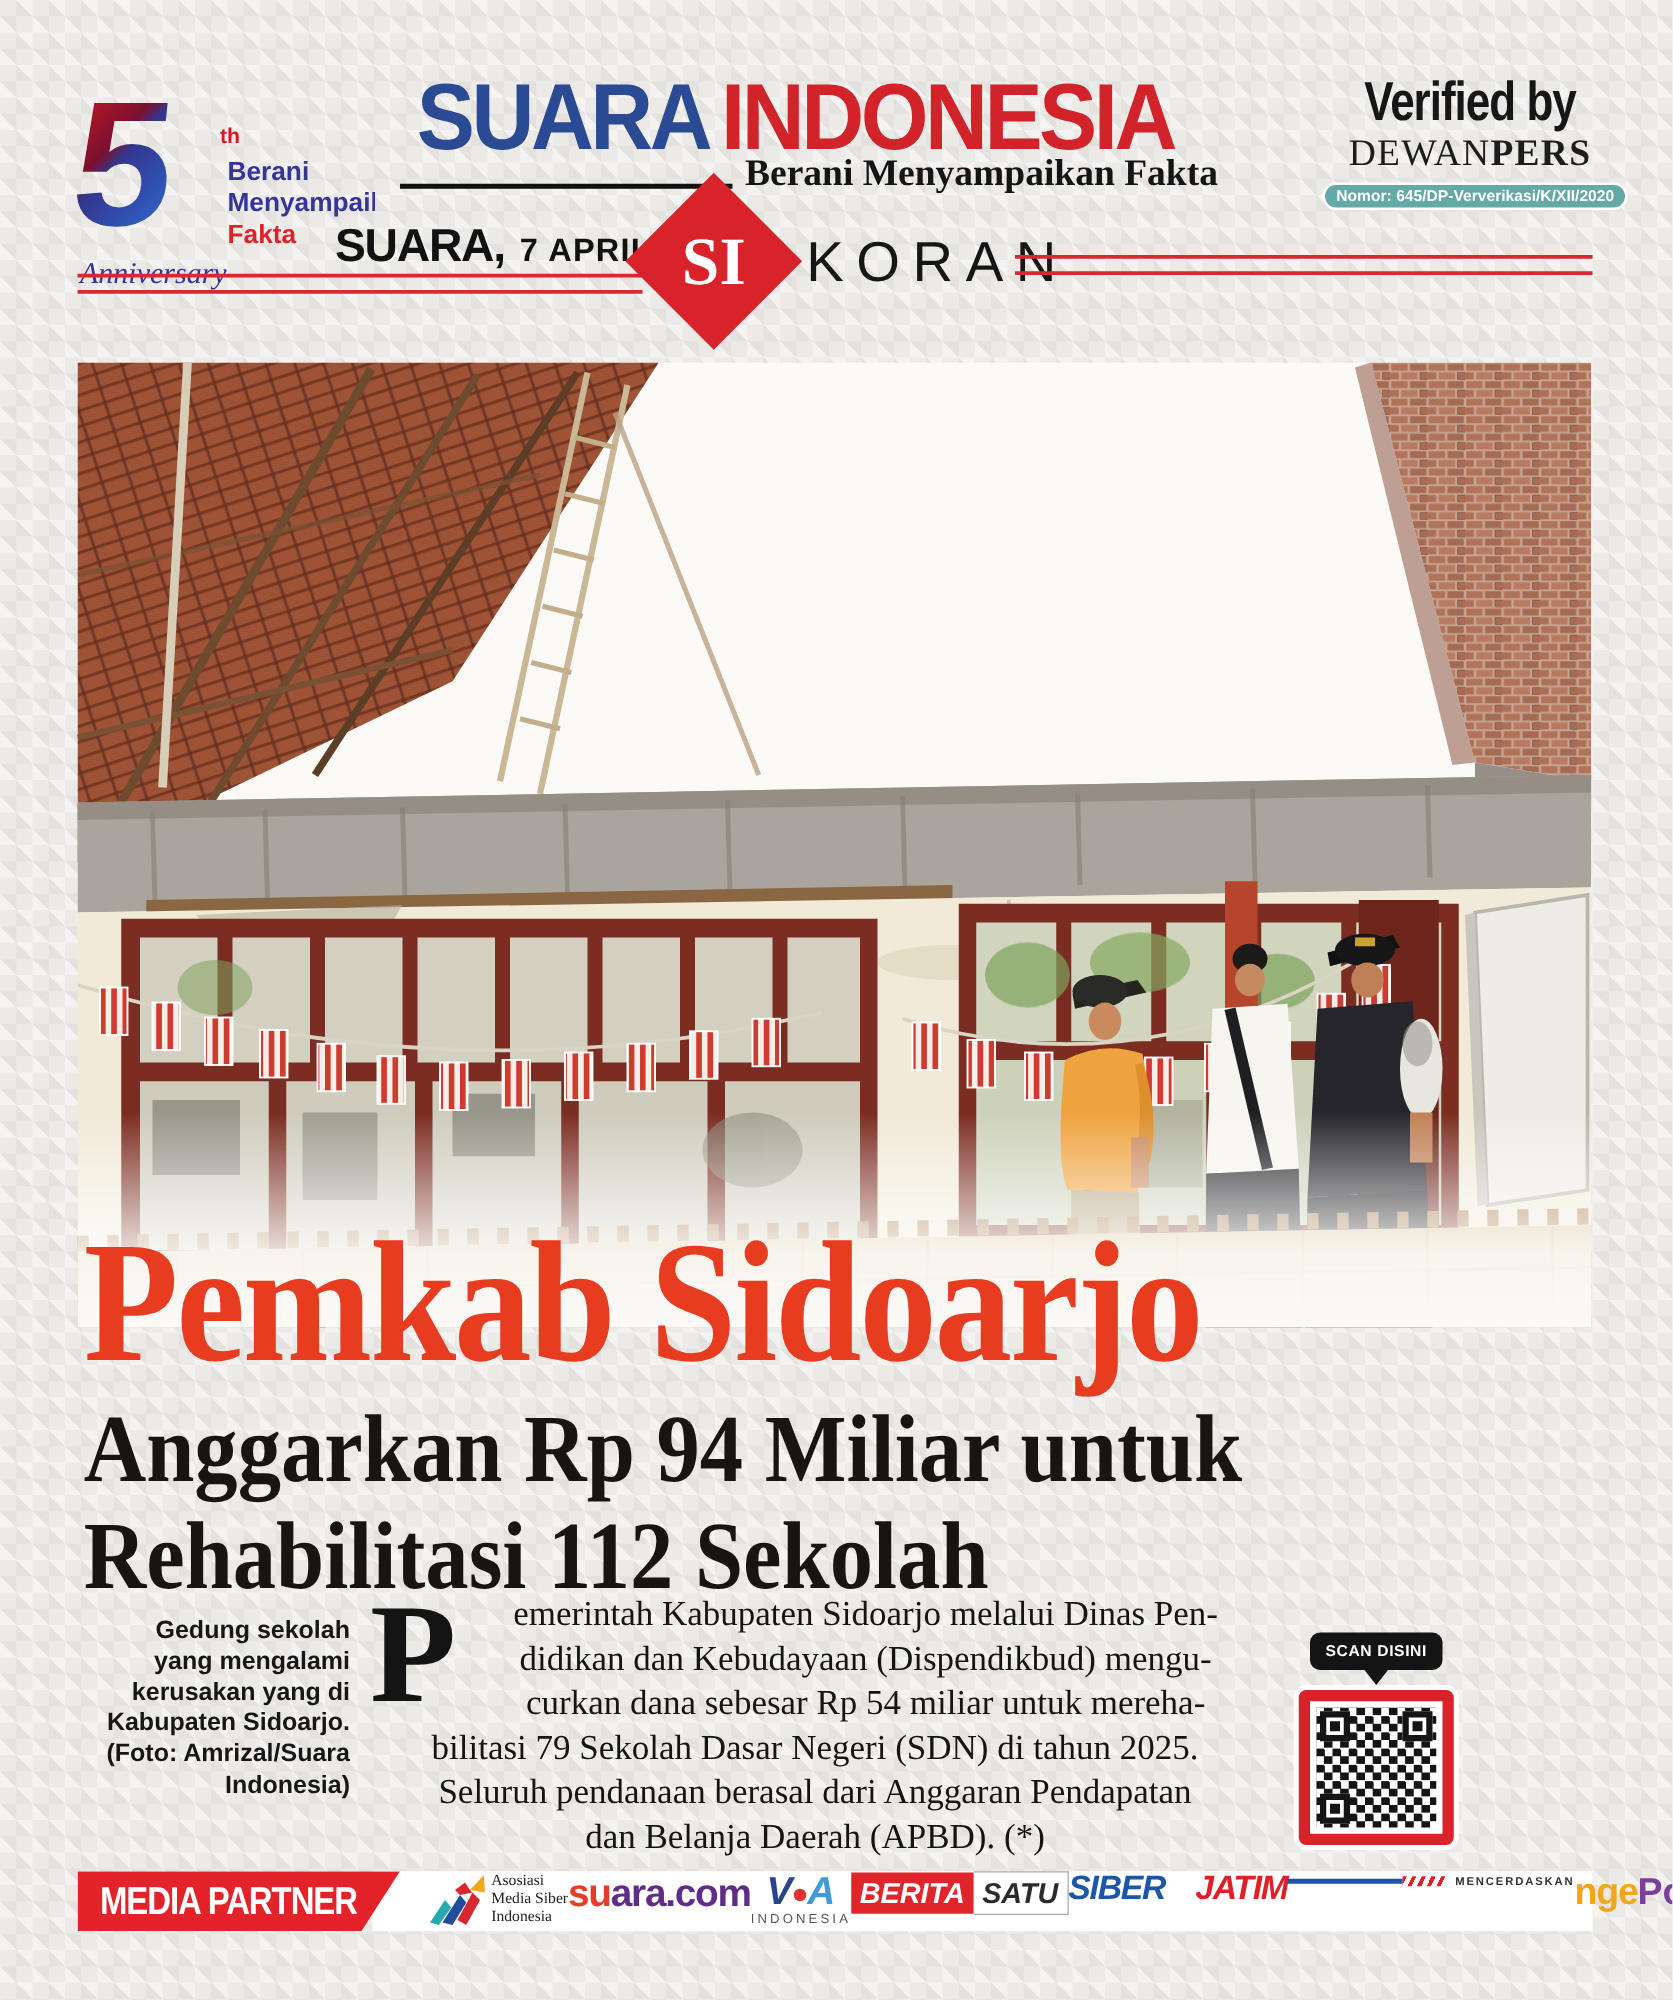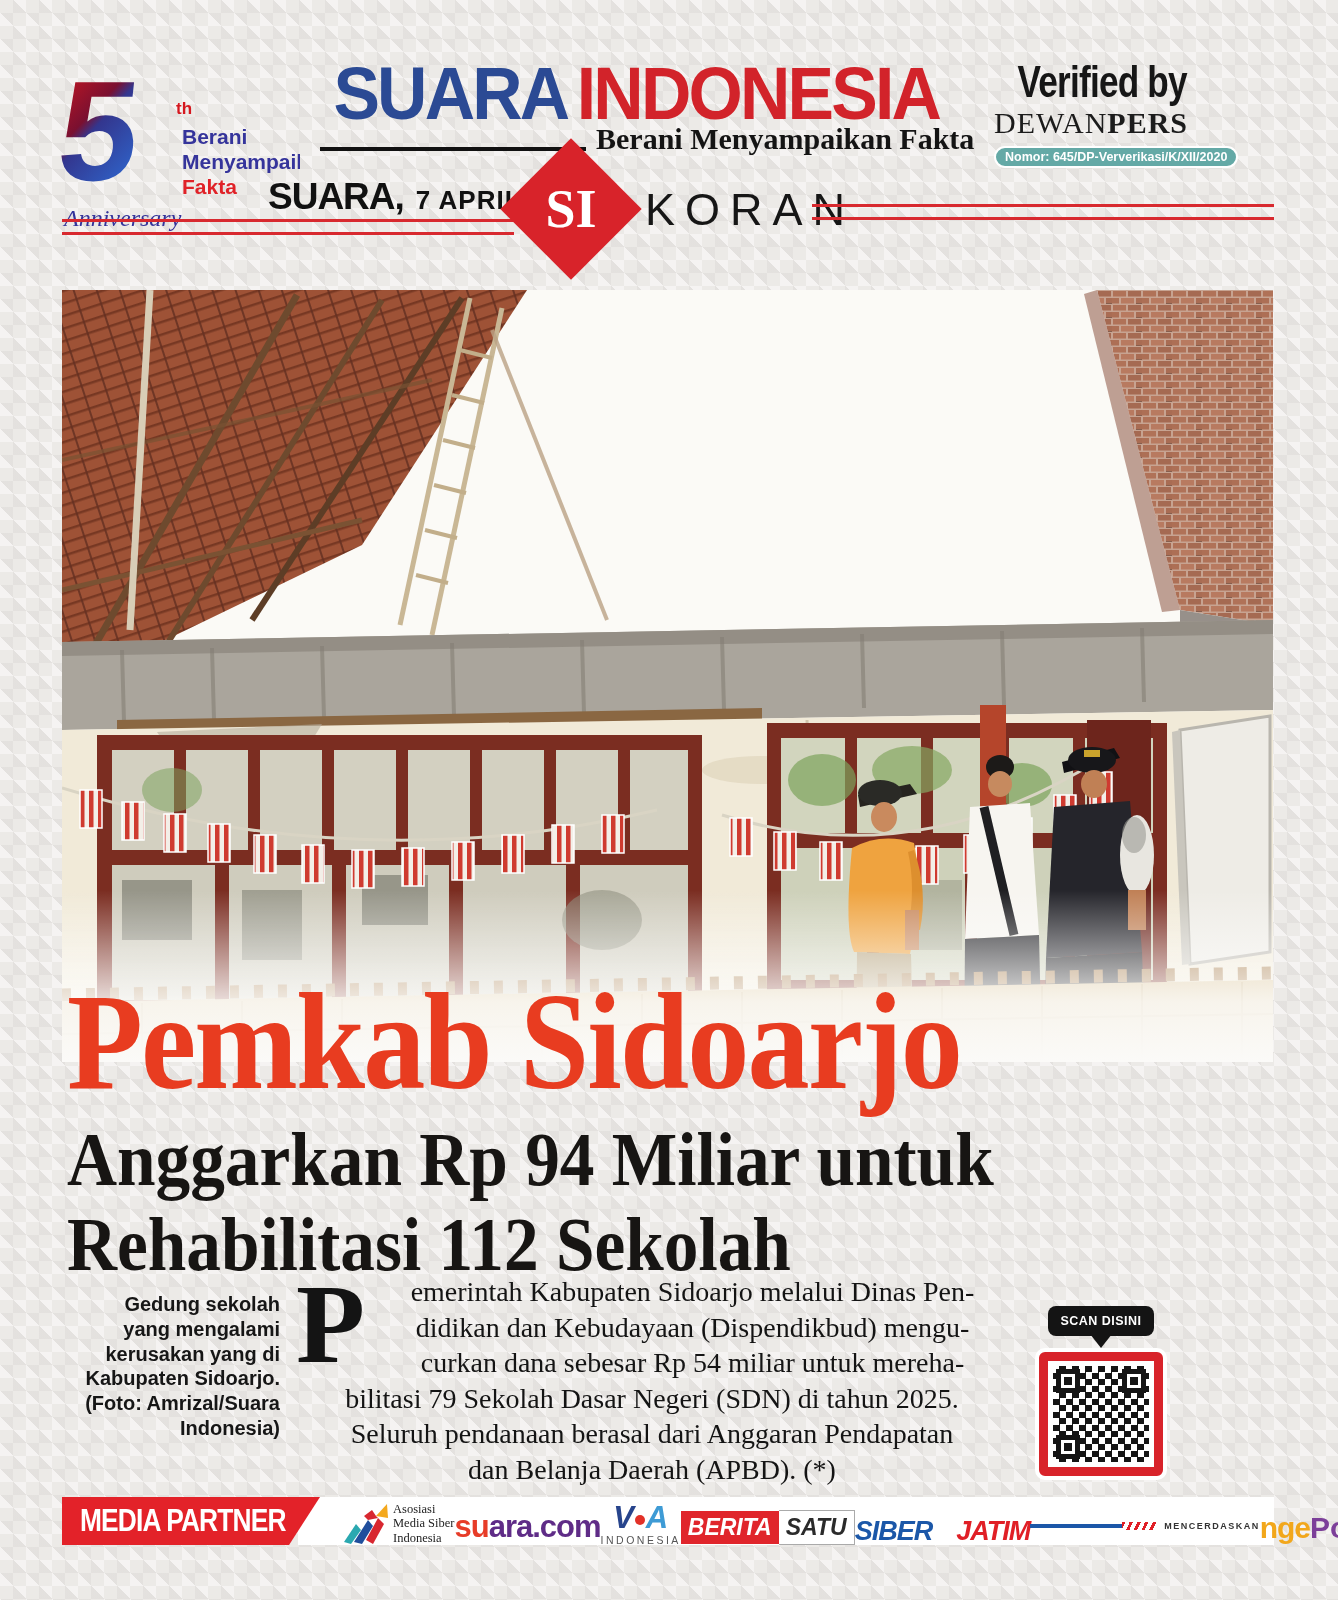--- a/index.html
+++ b/index.html
@@ -16,21 +16,21 @@
 
   
   .logo5{left:60px;top:52px;width:240px;height:185px;}
   .masthead{left:308px;top:50px;width:706px;text-align:center;font-weight:bold;
     font-size:75px;letter-spacing:-3px;transform:scaleX(.93);transform-origin:left top;white-space:nowrap;}
   .mh-blue{color:#2b4a94;}
   .mh-red{color:#d2232a;margin-left:10px;}
   .mh-line{left:320px;top:147px;width:266px;height:4px;background:#111;}
   .tagline{left:596px;top:122px;width:420px;font-family:"Liberation Serif",serif;font-weight:bold;
     font-size:30px;color:#141414;white-space:nowrap;}
-  .verified{left:994px;top:60px;width:236px;}
+  .verified{left:1058px;top:60px;width:236px;text-align:center;}
   .v-title{font-size:44px;font-weight:bold;color:#161616;transform:scaleX(.8);transform-origin:center;
     letter-spacing:-1px;line-height:1;white-space:nowrap;}
   .v-org{font-family:"Liberation Serif",serif;font-size:30px;color:#1c1c1c;letter-spacing:1px;margin-top:2px;white-space:nowrap;}
   .v-org .b{font-weight:bold;}
   .v-badge{display:inline-block;margin-top:6px;background:#64a9a6;border:2px solid #fff;border-radius:13px;
     padding:2px 9px;font-size:12.5px;font-weight:bold;color:#fff;white-space:nowrap;}
   .dateline{left:268px;top:176px;white-space:nowrap;color:#111;}
   .d-day{font-size:37px;font-weight:bold;letter-spacing:-1px;}
   .d-rest{font-size:26px;font-weight:bold;margin-left:12px;letter-spacing:1px;}
   .redline{height:10px;border-top:3px solid #d8292f;border-bottom:3px solid #d8292f;}
@@ -65,21 +65,21 @@
   .qr-box{margin:4px auto 0;width:96px;height:96px;background:#fff;border:9px solid #d8232a;border-radius:6px;
     box-shadow:0 0 0 4px #fff;position:relative;padding:5px;}
   .qr-modules{width:96px;height:96px;position:relative;
     background-image:repeating-conic-gradient(#151515 0 25%, transparent 0 50%);
     background-size:13px 13px;}
   .finder{position:absolute;width:24px;height:24px;border:5px solid #151515;background:#fff;box-sizing:border-box;}
   .finder::after{content:"";position:absolute;left:3px;top:3px;width:8px;height:8px;background:#151515;}
   .f-tl{left:3px;top:3px;} .f-tr{right:3px;top:3px;} .f-bl{left:3px;bottom:3px;}
 
   
-  .fo-strip{left:298px;top:1497px;width:976px;height:48px;background:#fff;display:flex;align-items:flex-end;
+  .fo-strip{left:298px;top:1497px;width:976px;height:48px;background:#fff;display:flex;align-items:flex-start;
     justify-content:space-between;padding:0 26px 0 44px;box-sizing:border-box;}
   .fo-banner{left:62px;top:1497px;width:258px;height:48px;background:#e32229;
     clip-path:polygon(0 0,100% 0,88% 100%,0 100%);display:flex;align-items:center;}
   .fo-banner span{color:#fff;font-weight:bold;font-size:31px;letter-spacing:-1px;margin-left:18px;
     transform:scaleX(.85);transform-origin:left center;white-space:nowrap;}
   .lg{display:flex;align-items:center;white-space:nowrap;}
   .amsi-text{font-family:"Liberation Serif",serif;font-size:12.5px;line-height:1.15;color:#222;margin-left:5px;}
   .suara{font-size:31px;font-weight:bold;letter-spacing:-1px;}
   .suara .p1{color:#e73c28;} .suara .p2{color:#5f2c87;}
   .voa{flex-direction:column;line-height:1;}

